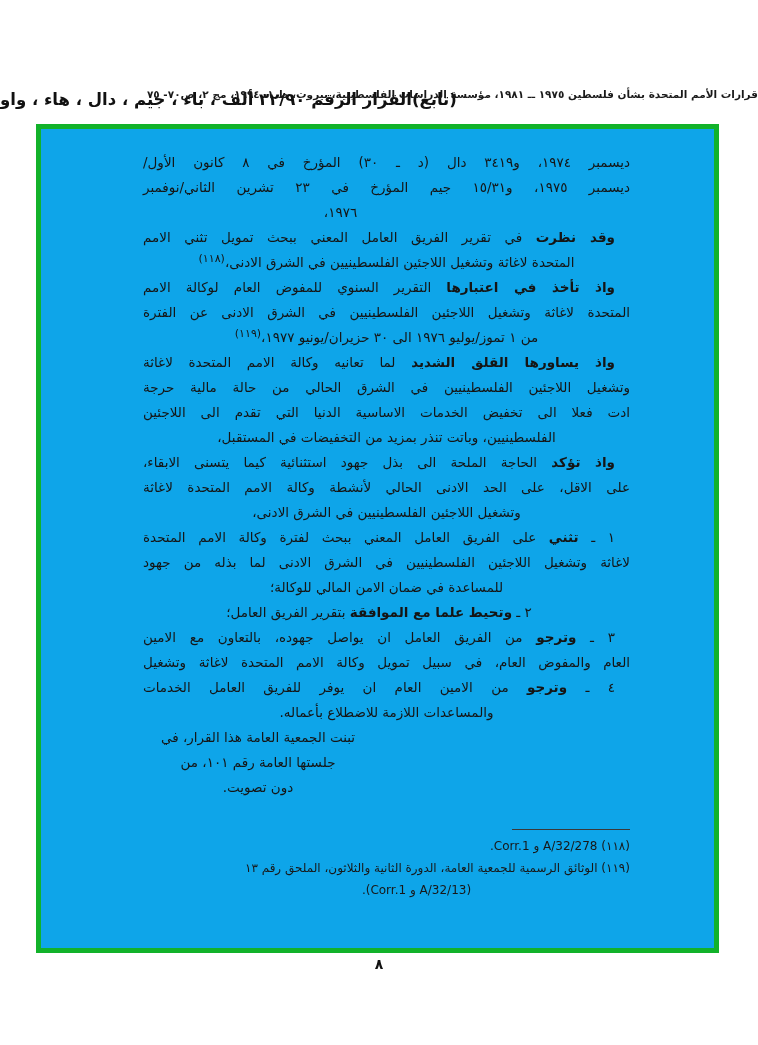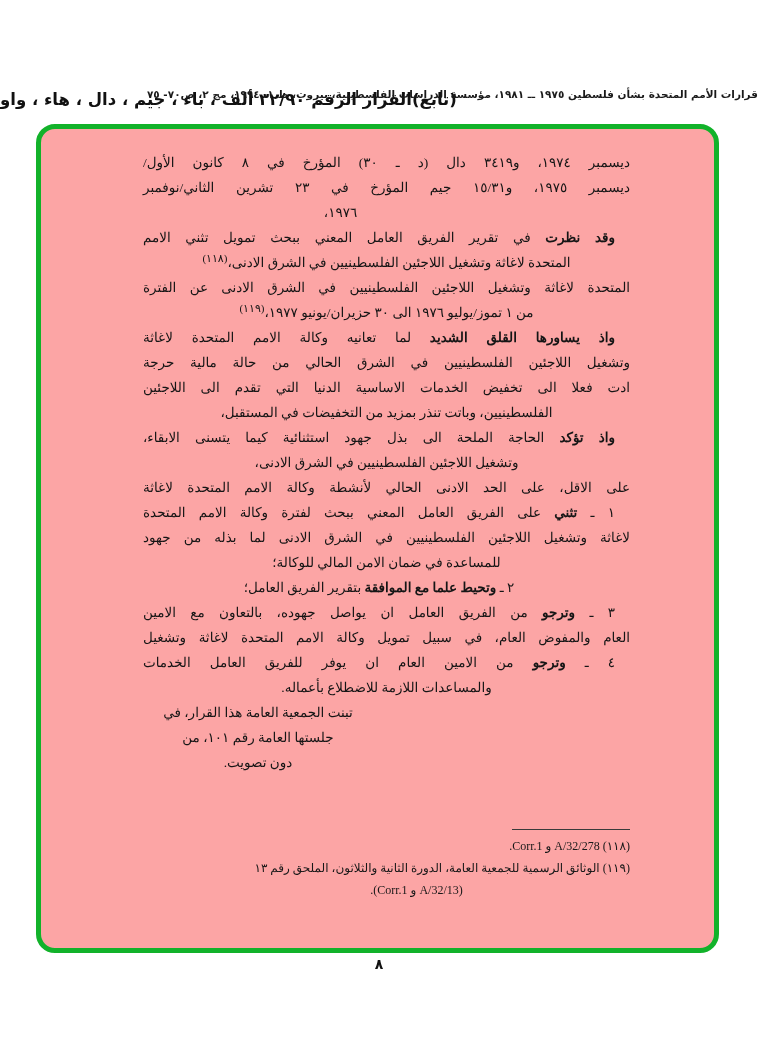--- a/index.html
+++ b/index.html
@@ -10,21 +10,21 @@
   .doc-title{
     position:absolute;top:50px;left:0;right:0;text-align:left;
     direction:rtl;font-weight:bold;font-size:16.5px;letter-spacing:0;margin-top:40px;
   }
   .doc-source{
     position:absolute;top:88px;left:0;right:0;text-align:right;
     direction:rtl;font-weight:bold;font-size:10.5px;color:#1a1a1a;
   }
   .frame{
     position:absolute;left:36px;top:124px;width:673px;height:819px;
-    border:5px solid #12b22a;border-radius:19px;background:#fca5a5;font-family:Liberation Serif, serif;
+    border:5px solid #12b22a;border-radius:0;background:#0ea5e9;
   }
   .body-text{
     position:absolute;top:21px;right:84px;width:487px;
     direction:rtl;font-size:13.5px;line-height:25px;color:#151515;
   }
   .para{margin:0;}
   .line{
     text-align:justify;text-align-last:justify;white-space:nowrap;
     height:25px;
   }
@@ -66,33 +66,34 @@
         <div class="para">
           <div class="line"><span>ديسمبر ١٩٧٤، و٣٤١٩ دال (د ـ ٣٠) المؤرخ في ٨ كانون الأول/</span></div>
           <div class="line"><span>ديسمبر ١٩٧٥، و١٥/٣١ جيم المؤرخ في ٢٣ تشرين الثاني/نوفمبر</span></div>
           <div class="line last" style="padding-right: 92px;"><span>١٩٧٦،</span></div>
         </div>
         <div class="para">
           <div class="line indent"><span class="b">وقد نظرت</span><span> في تقرير الفريق العامل المعني ببحث تمويل تثني الامم</span></div>
           <div class="line last"><span>المتحدة لاغاثة وتشغيل اللاجئين الفلسطينيين في الشرق الادنى،</span><span class="sup">(١١٨)</span></div>
         </div>
         <div class="para">
+          <div class="line indent"><span class="b">واذ تأخذ في اعتبارها</span><span> التقرير السنوي للمفوض العام لوكالة الامم</span></div>
           <div class="line"><span>المتحدة لاغاثة وتشغيل اللاجئين الفلسطينيين في الشرق الادنى عن الفترة</span></div>
           <div class="line last"><span>من ١ تموز/يوليو ١٩٧٦ الى ٣٠ حزيران/يونيو ١٩٧٧،</span><span class="sup">(١١٩)</span></div>
         </div>
         <div class="para">
           <div class="line indent"><span class="b">واذ يساورها القلق الشديد</span><span> لما تعانيه وكالة الامم المتحدة لاغاثة</span></div>
           <div class="line"><span>وتشغيل اللاجئين الفلسطينيين في الشرق الحالي من حالة مالية حرجة</span></div>
           <div class="line"><span>ادت فعلا الى تخفيض الخدمات الاساسية الدنيا التي تقدم الى اللاجئين</span></div>
           <div class="line last"><span>الفلسطينيين، وباتت تنذر بمزيد من التخفيضات في المستقبل،</span></div>
         </div>
         <div class="para">
           <div class="line indent"><span class="b">واذ تؤكد</span><span> الحاجة الملحة الى بذل جهود استثنائية كيما يتسنى الابقاء،</span></div>
+          <div class="line"><span>على الاقل، على الحد الادنى الحالي لأنشطة وكالة الامم المتحدة لاغاثة</span></div>
           <div class="line last"><span>وتشغيل اللاجئين الفلسطينيين في الشرق الادنى،</span></div>
-          <div class="line"><span>على الاقل، على الحد الادنى الحالي لأنشطة وكالة الامم المتحدة لاغاثة</span></div>
         </div>
         <div class="para">
           <div class="line indent"><span>١ ـ </span><span class="b">تثني</span><span> على الفريق العامل المعني ببحث لفترة وكالة الامم المتحدة</span></div>
           <div class="line"><span>لاغاثة وتشغيل اللاجئين الفلسطينيين في الشرق الادنى لما بذله من جهود</span></div>
           <div class="line last"><span>للمساعدة في ضمان الامن المالي للوكالة؛</span></div>
         </div>
         <div class="para">
           <div class="line last indent"><span>٢ ـ </span><span class="b">وتحيط علما مع الموافقة</span><span> بتقرير الفريق العامل؛</span></div>
         </div>
         <div class="para">

